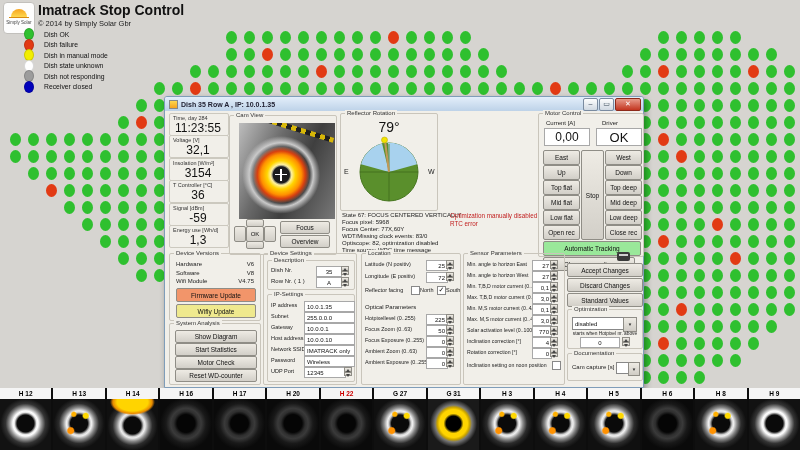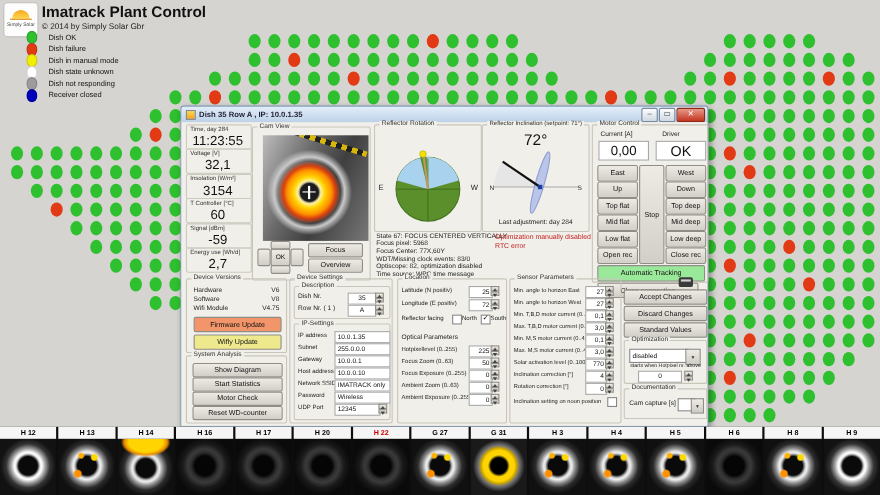--- a/index.html
+++ b/index.html
@@ -834,21 +834,21 @@
       <div class="dot" style="left: 676px; top: 371px; background: rgb(47, 192, 47);"></div>
       <div class="dot" style="left: 694px; top: 371px; background: rgb(47, 192, 47);"></div>
     </div>
 
   <div id="header">
     <div id="logo">
       <div class="sun"></div>
       <div class="sunline"></div>
       <div class="lt">Simply Solar</div>
     </div>
-    <div id="app-title">Imatrack Plant Control</div>
+    <div id="app-title">Imatrack Stop Control</div>
     <div id="app-copy">© 2014 by Simply Solar Gbr</div>
   </div>
 
   <div id="legend">
       <div class="lg-row">
         <div class="lg-dot" style="background: rgb(47, 192, 47);"></div>
         <div class="lg-txt">Dish OK</div>
       </div>
       <div class="lg-row">
         <div class="lg-dot" style="background: rgb(226, 58, 20);"></div>
@@ -890,29 +890,29 @@
           <div class="stat" style="top: 24.4px;">
             <div class="sl">Voltage [V]</div>
             <div class="sv">32,1</div>
           </div>
           <div class="stat" style="top: 46.8px;">
             <div class="sl">Insolation [W/m²]</div>
             <div class="sv">3154</div>
           </div>
           <div class="stat" style="top: 69.2px;">
             <div class="sl">T Controller [°C]</div>
-            <div class="sv">60</div>
+            <div class="sv">36</div>
           </div>
           <div class="stat" style="top: 91.6px;">
             <div class="sl">Signal [dBm]</div>
             <div class="sv">-59</div>
           </div>
           <div class="stat" style="top: 114px;">
             <div class="sl">Energy use [Wh/d]</div>
-            <div class="sv">2,7</div>
+            <div class="sv">1,3</div>
           </div>
         </div>
 
       <div class="g" id="cam-group" style="left:64px;top:4px;width:106px;height:138px;">
         <div class="gl">Cam View</div>
         <div id="cam-img">
           <div class="boom"></div>
           <div class="chh"></div>
           <div class="chv"></div>
         </div>
@@ -920,48 +920,35 @@
         <div class="btn" style="left:4px;top:110px;width:10px;height:14px;"></div>
         <div class="btn" style="left:16px;top:110px;width:16px;height:14px;font-size:6px;">OK</div>
         <div class="btn" style="left:34px;top:110px;width:10px;height:14px;"></div>
         <div class="btn" style="left:16px;top:125px;width:16px;height:6px;"></div>
         <div class="btn" style="left:50px;top:105px;width:48px;height:11px;">Focus</div>
         <div class="btn" style="left:50px;top:119px;width:48px;height:11px;">Overview</div>
       </div>
 
       <div class="g" style="left:175px;top:2px;width:96px;height:96px;">
         <div class="gl">Reflector Rotation</div>
+        <div class="big-val">79°</div>
         <svg width="70" height="70" style="position:absolute;left:13px;top:22px;">
           <circle cx="35" cy="36" r="29" fill="#5a8f2c" stroke="#46761f" stroke-width="1"></circle>
           <path d="M35 36 L7 28.2 A29 29 0 0 1 63 28.2 Z" fill="#a8d2ee"></path>
           <path d="M35 36 L28 7.2 A29 29 0 0 1 34 7 Z" fill="#5a8f2c"></path>
           <line x1="6" y1="36" x2="64" y2="36" stroke="#3f6b1c" stroke-width="0.8"></line>
           <line x1="35" y1="36" x2="35" y2="65" stroke="#3f6b1c" stroke-width="0.8"></line>
           <line x1="35" y1="36" x2="35" y2="8" stroke="#4a7a24" stroke-width="0.8"></line>
           <line x1="35" y1="36" x2="31" y2="5" stroke="#c09858" stroke-width="2"></line>
           <circle cx="30.5" cy="4" r="3" fill="#f2e400" stroke="#b0a000" stroke-width="0.5"></circle>
         </svg>
         <span class="lbl" style="left:3px;top:54px;font-size:7px;">E</span>
         <span class="lbl" style="left:87px;top:54px;font-size:7px;">W</span>
       </div>
 
-      <div class="g" style="left:273px;top:2px;width:96px;height:96px;">
-        <div class="gl" style="font-size:5.5px;">Reflector Inclination (setpoint:  71°)</div>
-        <div class="big-val">72°</div>
-        <svg width="88" height="62" style="position:absolute;left:4px;top:22px;">
-          <path d="M48 34 L14 11 A42 42 0 0 0 6 34 Z" fill="#e6e6e6"></path>
-          <line x1="6" y1="34" x2="84" y2="34" stroke="#aaa" stroke-width="1"></line>
-          <ellipse cx="48" cy="30" rx="4" ry="29" fill="#b4c0ea" stroke="#8494cc" stroke-width="1" opacity="0.9" transform="rotate(16 48 30)"></ellipse>
-          <line x1="48" y1="34" x2="14" y2="11" stroke="#111" stroke-width="2"></line>
-          <rect x="46" y="32" width="4" height="4" fill="#1a3c9c"></rect>
-          <text x="2" y="37" font-size="6" fill="#333">N</text>
-          <text x="82" y="37" font-size="6" fill="#333">S</text>
-        </svg>
-        <div class="tiny-ctr" style="top:86px;">Last adjustment: day 284</div>
-      </div>
 
       <div id="state-lines">
           <div>State 67: FOCUS CENTERED VERTICALLY</div>
           <div>Focus pixel: 5968</div>
           <div>Focus Center: 77X,60Y</div>
           <div>WDT/Missing clock events: 83/0</div>
           <div>Optiscope: 82, optimization disabled</div>
           <div>Time source: WPC time message</div>
         </div>
       <div id="warn-lines">

